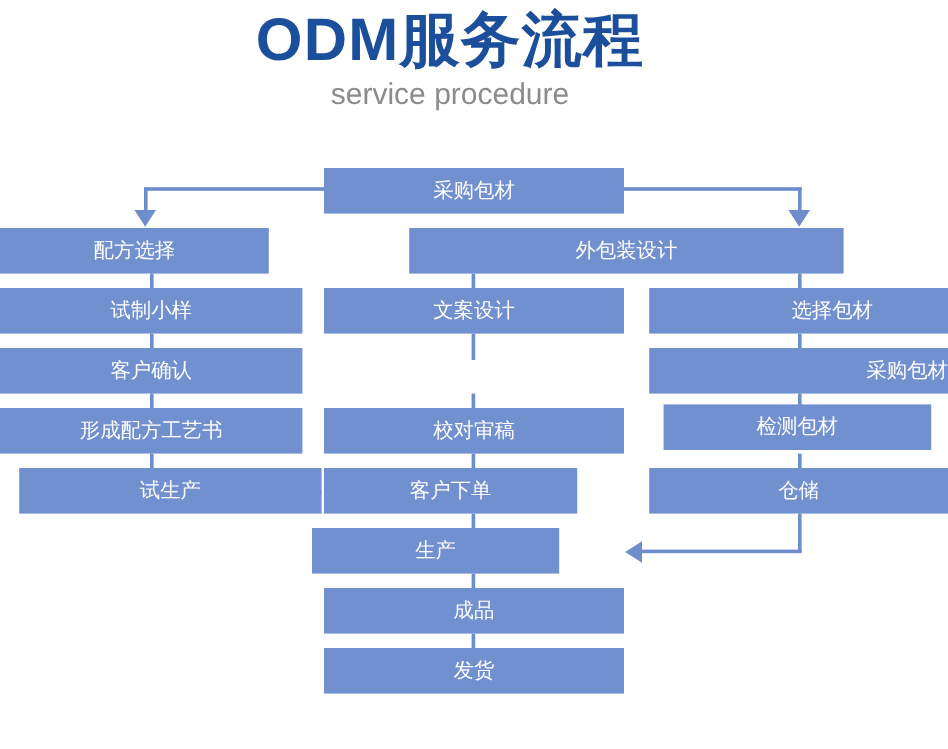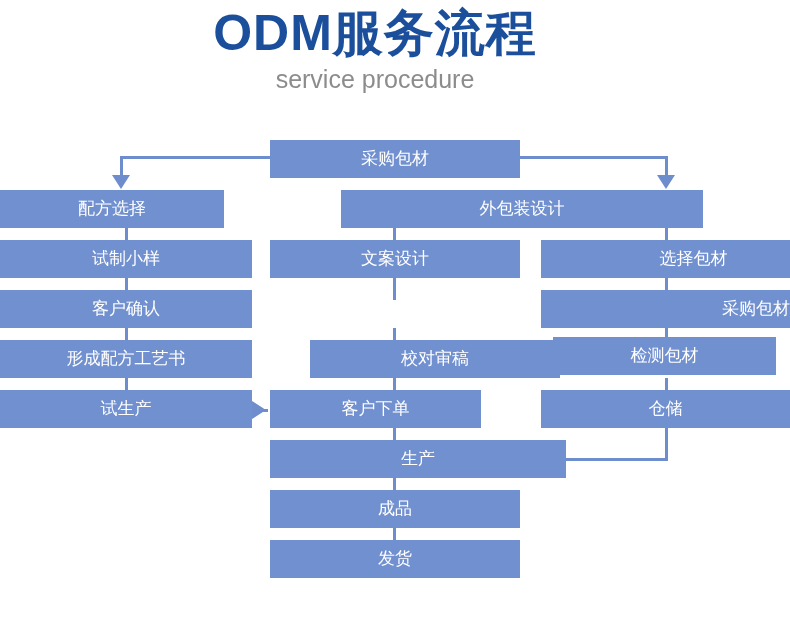--- a/index.html
+++ b/index.html
@@ -141,27 +141,27 @@
     <div class="node" style="left:341px; top:190px; width:362px;">外包装设计</div>
 
     <div class="node" style="left:0px; top:240px; width:252px;">试制小样</div>
     <div class="node" style="left:270px; top:240px; width:250px;">文案设计</div>
     <div class="node" style="left:541px; top:240px; width:274px;padding-left:31px;">选择包材</div>
 
     <div class="node" style="left:0px; top:290px; width:252px;">客户确认</div>
     <div class="node" style="left:541px; top:290px; width:249px;text-align:right;">采购包材</div>
 
     <div class="node" style="left:0px; top:340px; width:252px;">形成配方工艺书</div>
-    <div class="node" style="left:270px; top:340px; width:250px;margin-left:40px;">校对审稿</div>
+    <div class="node" style="left:270px; top:340px; width:250px;">校对审稿</div>
     <div class="node" style="left:541px; top:337px; width:223px;margin-left:12px;">检测包材</div>
 
-    <div class="node" style="left:0px; top:390px; width:252px;">试生产</div>
+    <div class="node" style="left:16px; top:390px; width:252px;">试生产</div>
     <div class="node" style="left:270px; top:390px; width:211px;">客户下单</div>
     <div class="node" style="left:541px; top:390px; width:249px;">仓储</div>
 
-    <div class="node" style="left:270px; top:440px; width:296px;font-family:Liberation Serif, serif;">生产</div>
+    <div class="node" style="left:260px; top:440px; width:206px;font-family:Liberation Serif, serif;">生产</div>
 
     <div class="node" style="left:270px; top:490px; width:250px;">成品</div>
 
     <div class="node" style="left:270px; top:540px; width:250px;">发货</div>
 
   </div>
 </div>
 
 </body></html>

